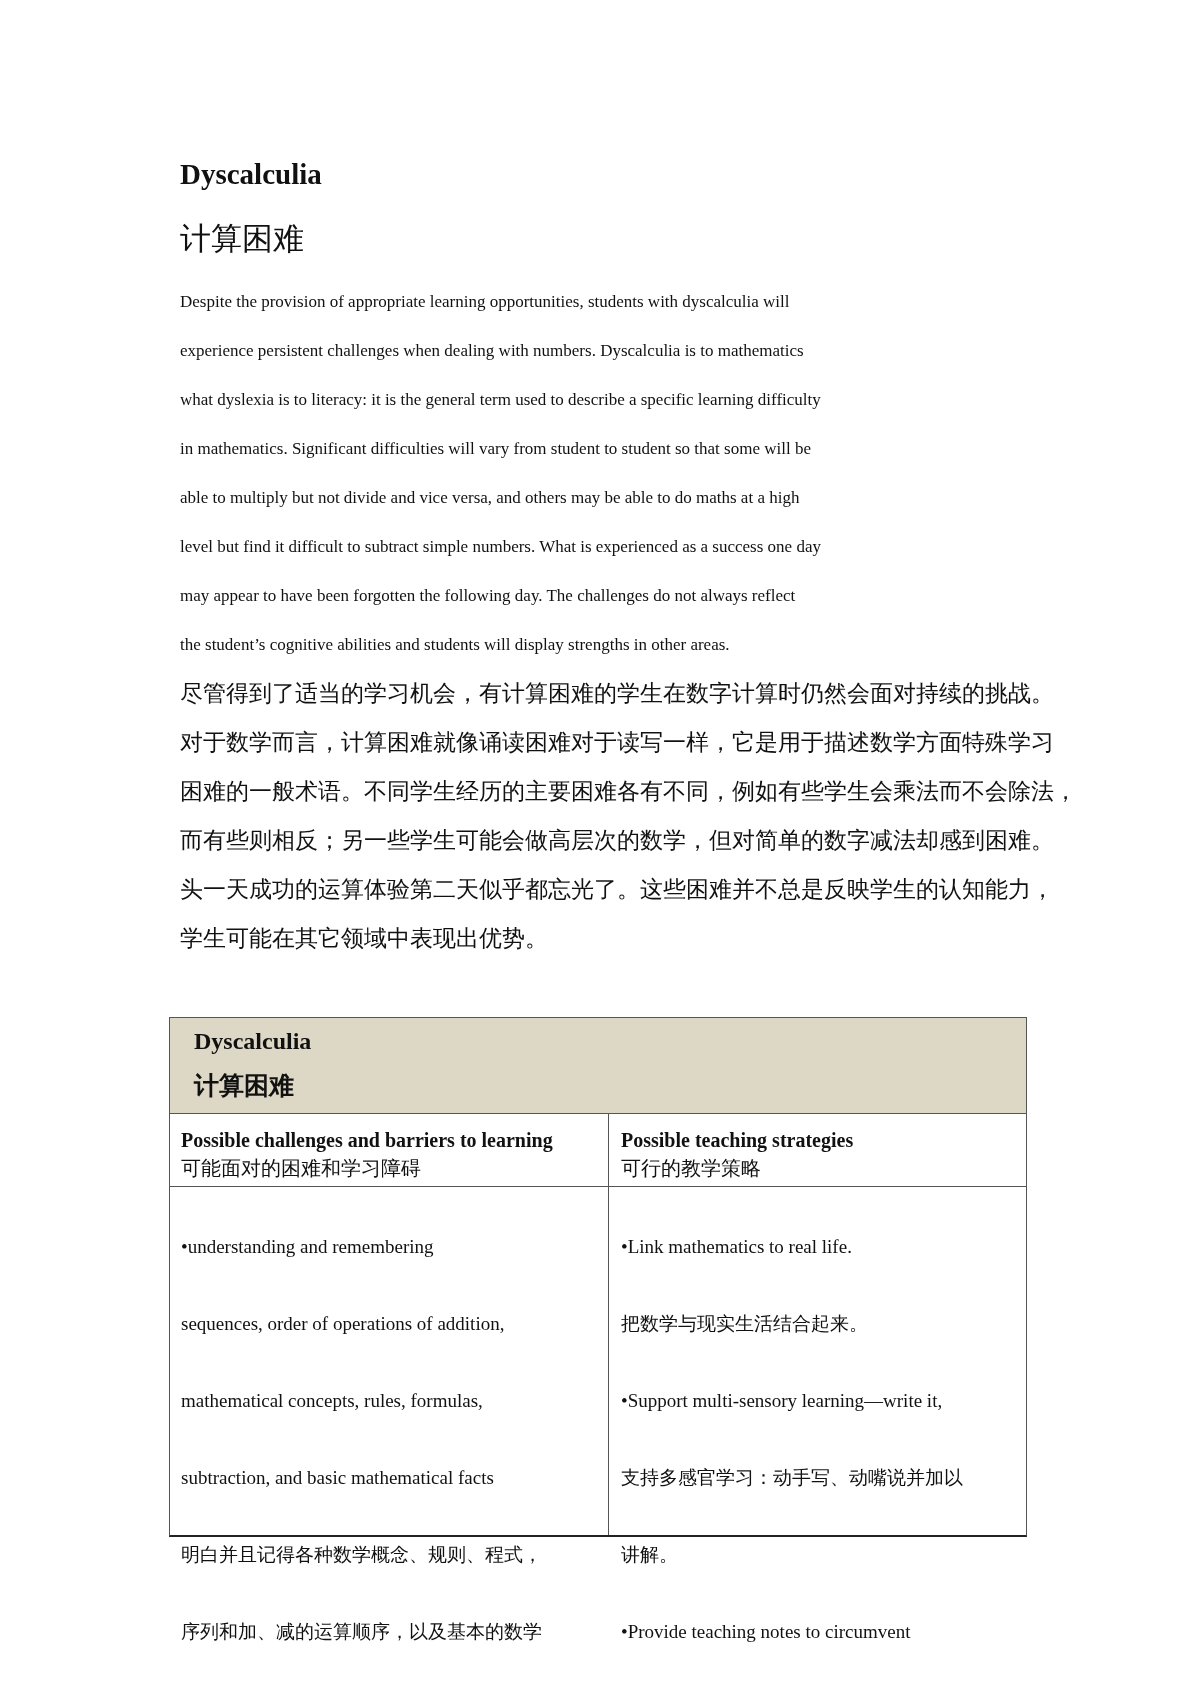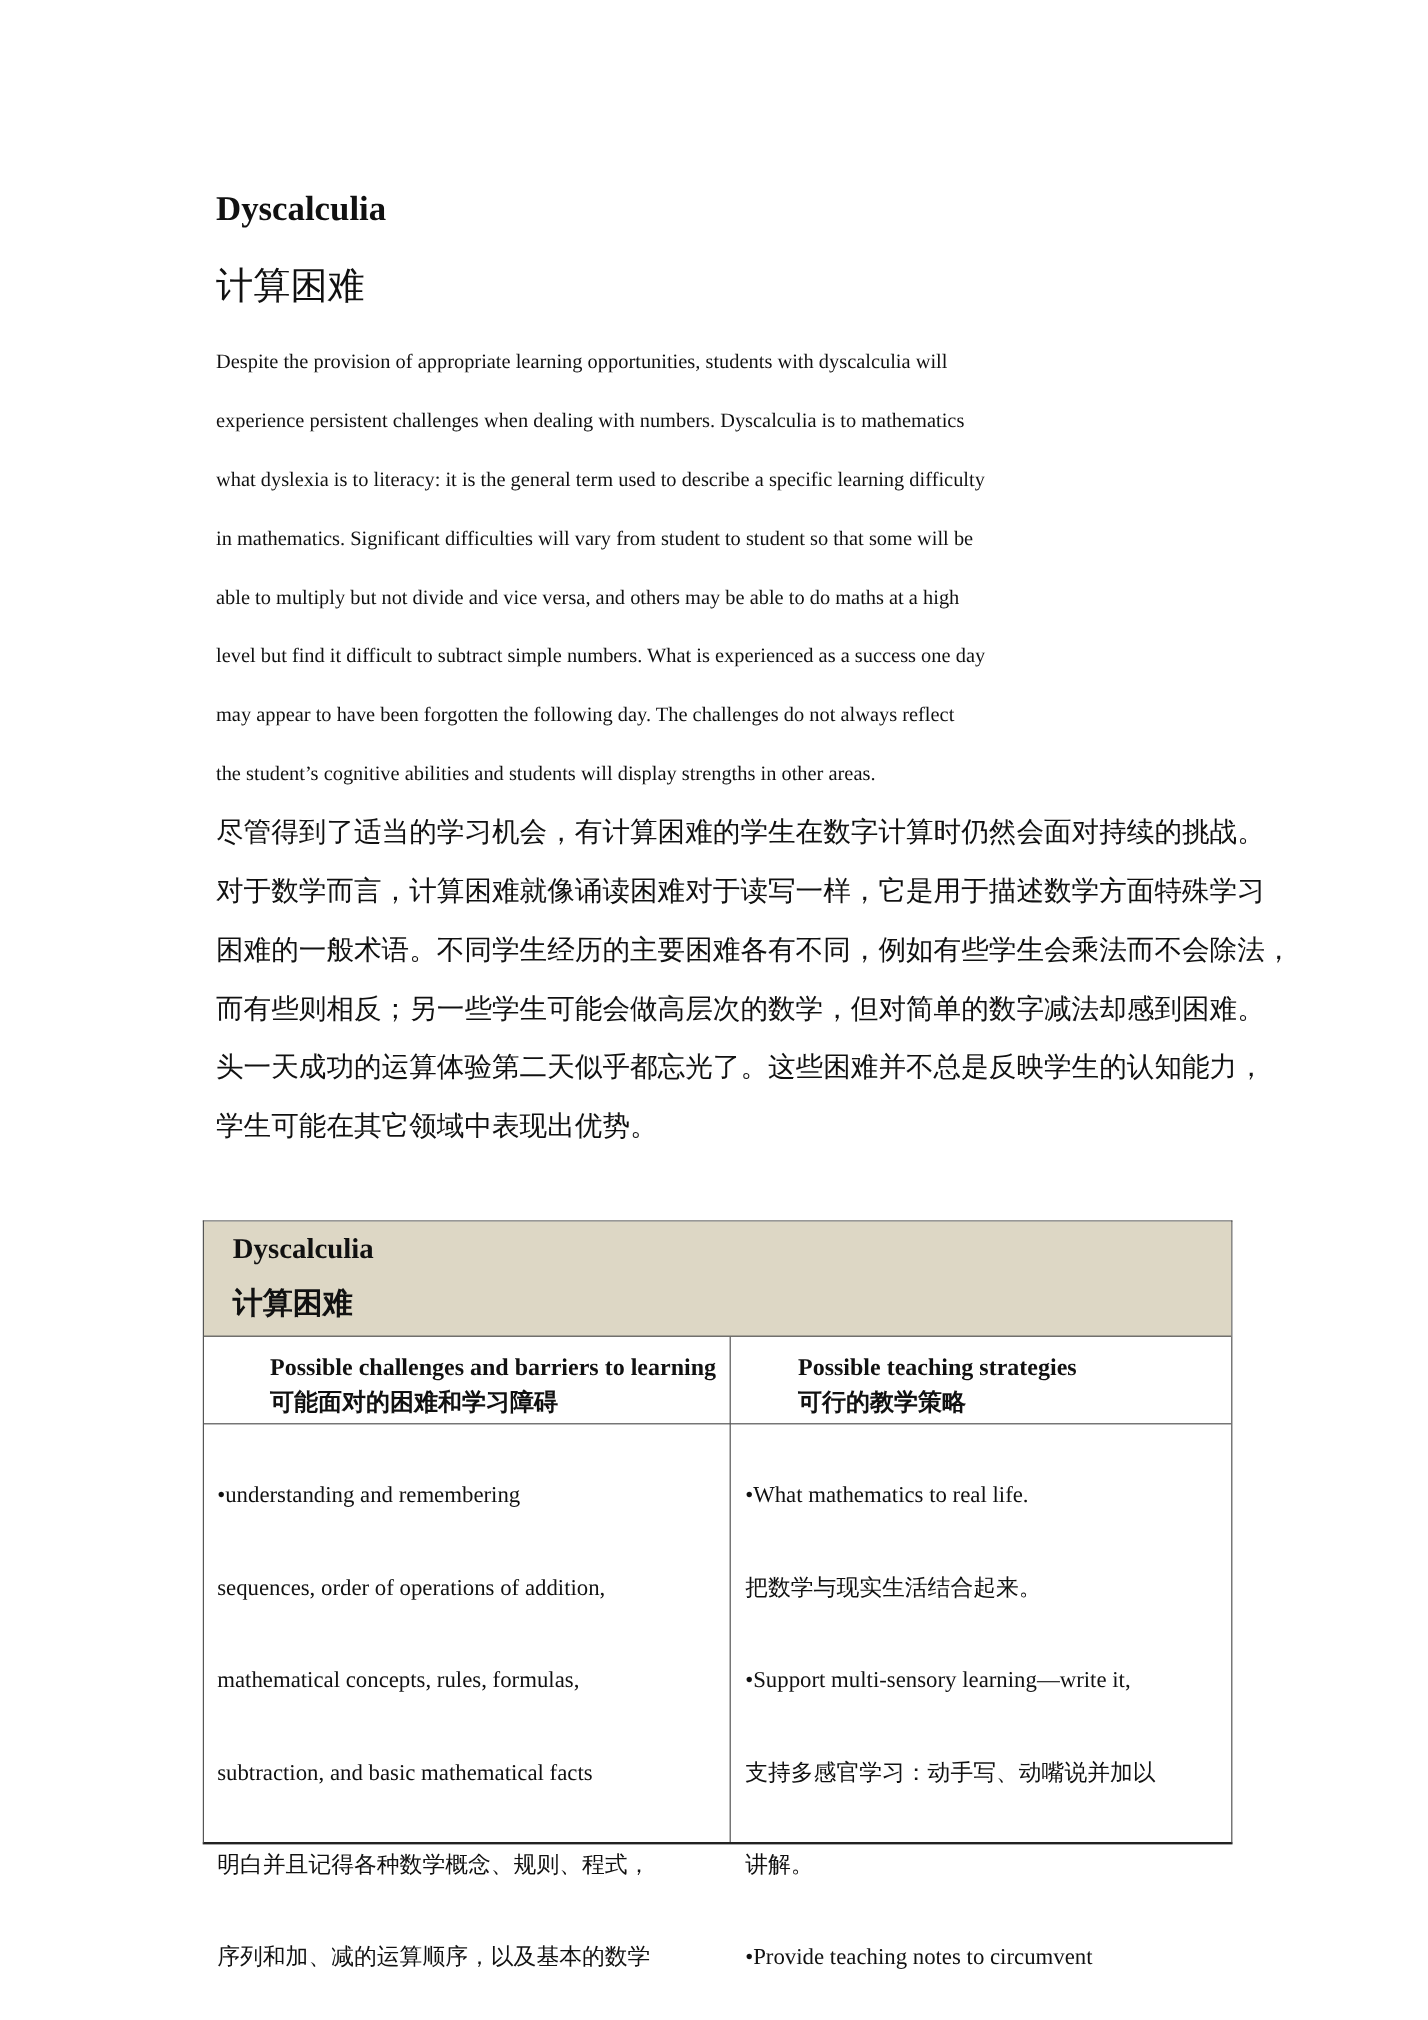--- a/index.html
+++ b/index.html
@@ -40,25 +40,25 @@
       font-size: 25px; font-weight: bold; line-height: 32px; white-space: nowrap;
       font-family: "DejaVu Sans", sans-serif;
     }
     .t-header {
       position: absolute; left: 0; right: 0; top: 96px; height: 73px;
       border-bottom: 1px solid #555555; box-sizing: border-box;
     }
     .col-divider {
       position: absolute; left: 438px; top: 96px; bottom: 0; width: 1px; background: #555555;
     }
-    .hcell { position: absolute; top: 12px; margin-left: 44px; }
+    .hcell { position: absolute; top: 12px; }
     .hcell.left { left: 11px; }
     .hcell.right { left: 451px; }
     .h-en { font-size: 20px; font-weight: bold; line-height: 28px; white-space: nowrap; }
-    .h-zh { font-size: 20px; font-weight: bold; line-height: 28px; white-space: nowrap;
+    .h-zh { font-size: 20px; font-weight: normal; line-height: 28px; white-space: nowrap;
             font-family: "DejaVu Sans", sans-serif; }
     .t-body { position: absolute; left: 0; right: 0; top: 169px; bottom: 0; }
     .bcell { position: absolute; top: 14px; }
     .bcell.left { left: 11px; }
     .bcell.right { left: 451px; }
     .bline { height: 49px; line-height: 36px; font-size: 19px; white-space: nowrap; margin-top: 28px; }
   </style>
 </head>
 <body>
 
@@ -102,21 +102,21 @@
     <div class="bcell left">
       <div class="bline">•understanding and remembering</div>
       <div class="bline">sequences, order of operations of addition,</div>
       <div class="bline">mathematical concepts, rules, formulas,</div>
       <div class="bline">subtraction, and basic mathematical facts</div>
       <div class="bline">明白并且记得各种数学概念、规则、程式，</div>
       <div class="bline">序列和加、减的运算顺序，以及基本的数学</div>
       <div class="bline">事实。</div>
     </div>
     <div class="bcell right">
-      <div class="bline">•What mathematics to real life.</div>
+      <div class="bline">•Link mathematics to real life.</div>
       <div class="bline">把数学与现实生活结合起来。</div>
       <div class="bline">•Support multi-sensory learning—write it,</div>
       <div class="bline">支持多感官学习：动手写、动嘴说并加以</div>
       <div class="bline">讲解。</div>
       <div class="bline">•Provide teaching notes to circumvent</div>
     </div>
   </div>
 </div>
 
 </body></html>

